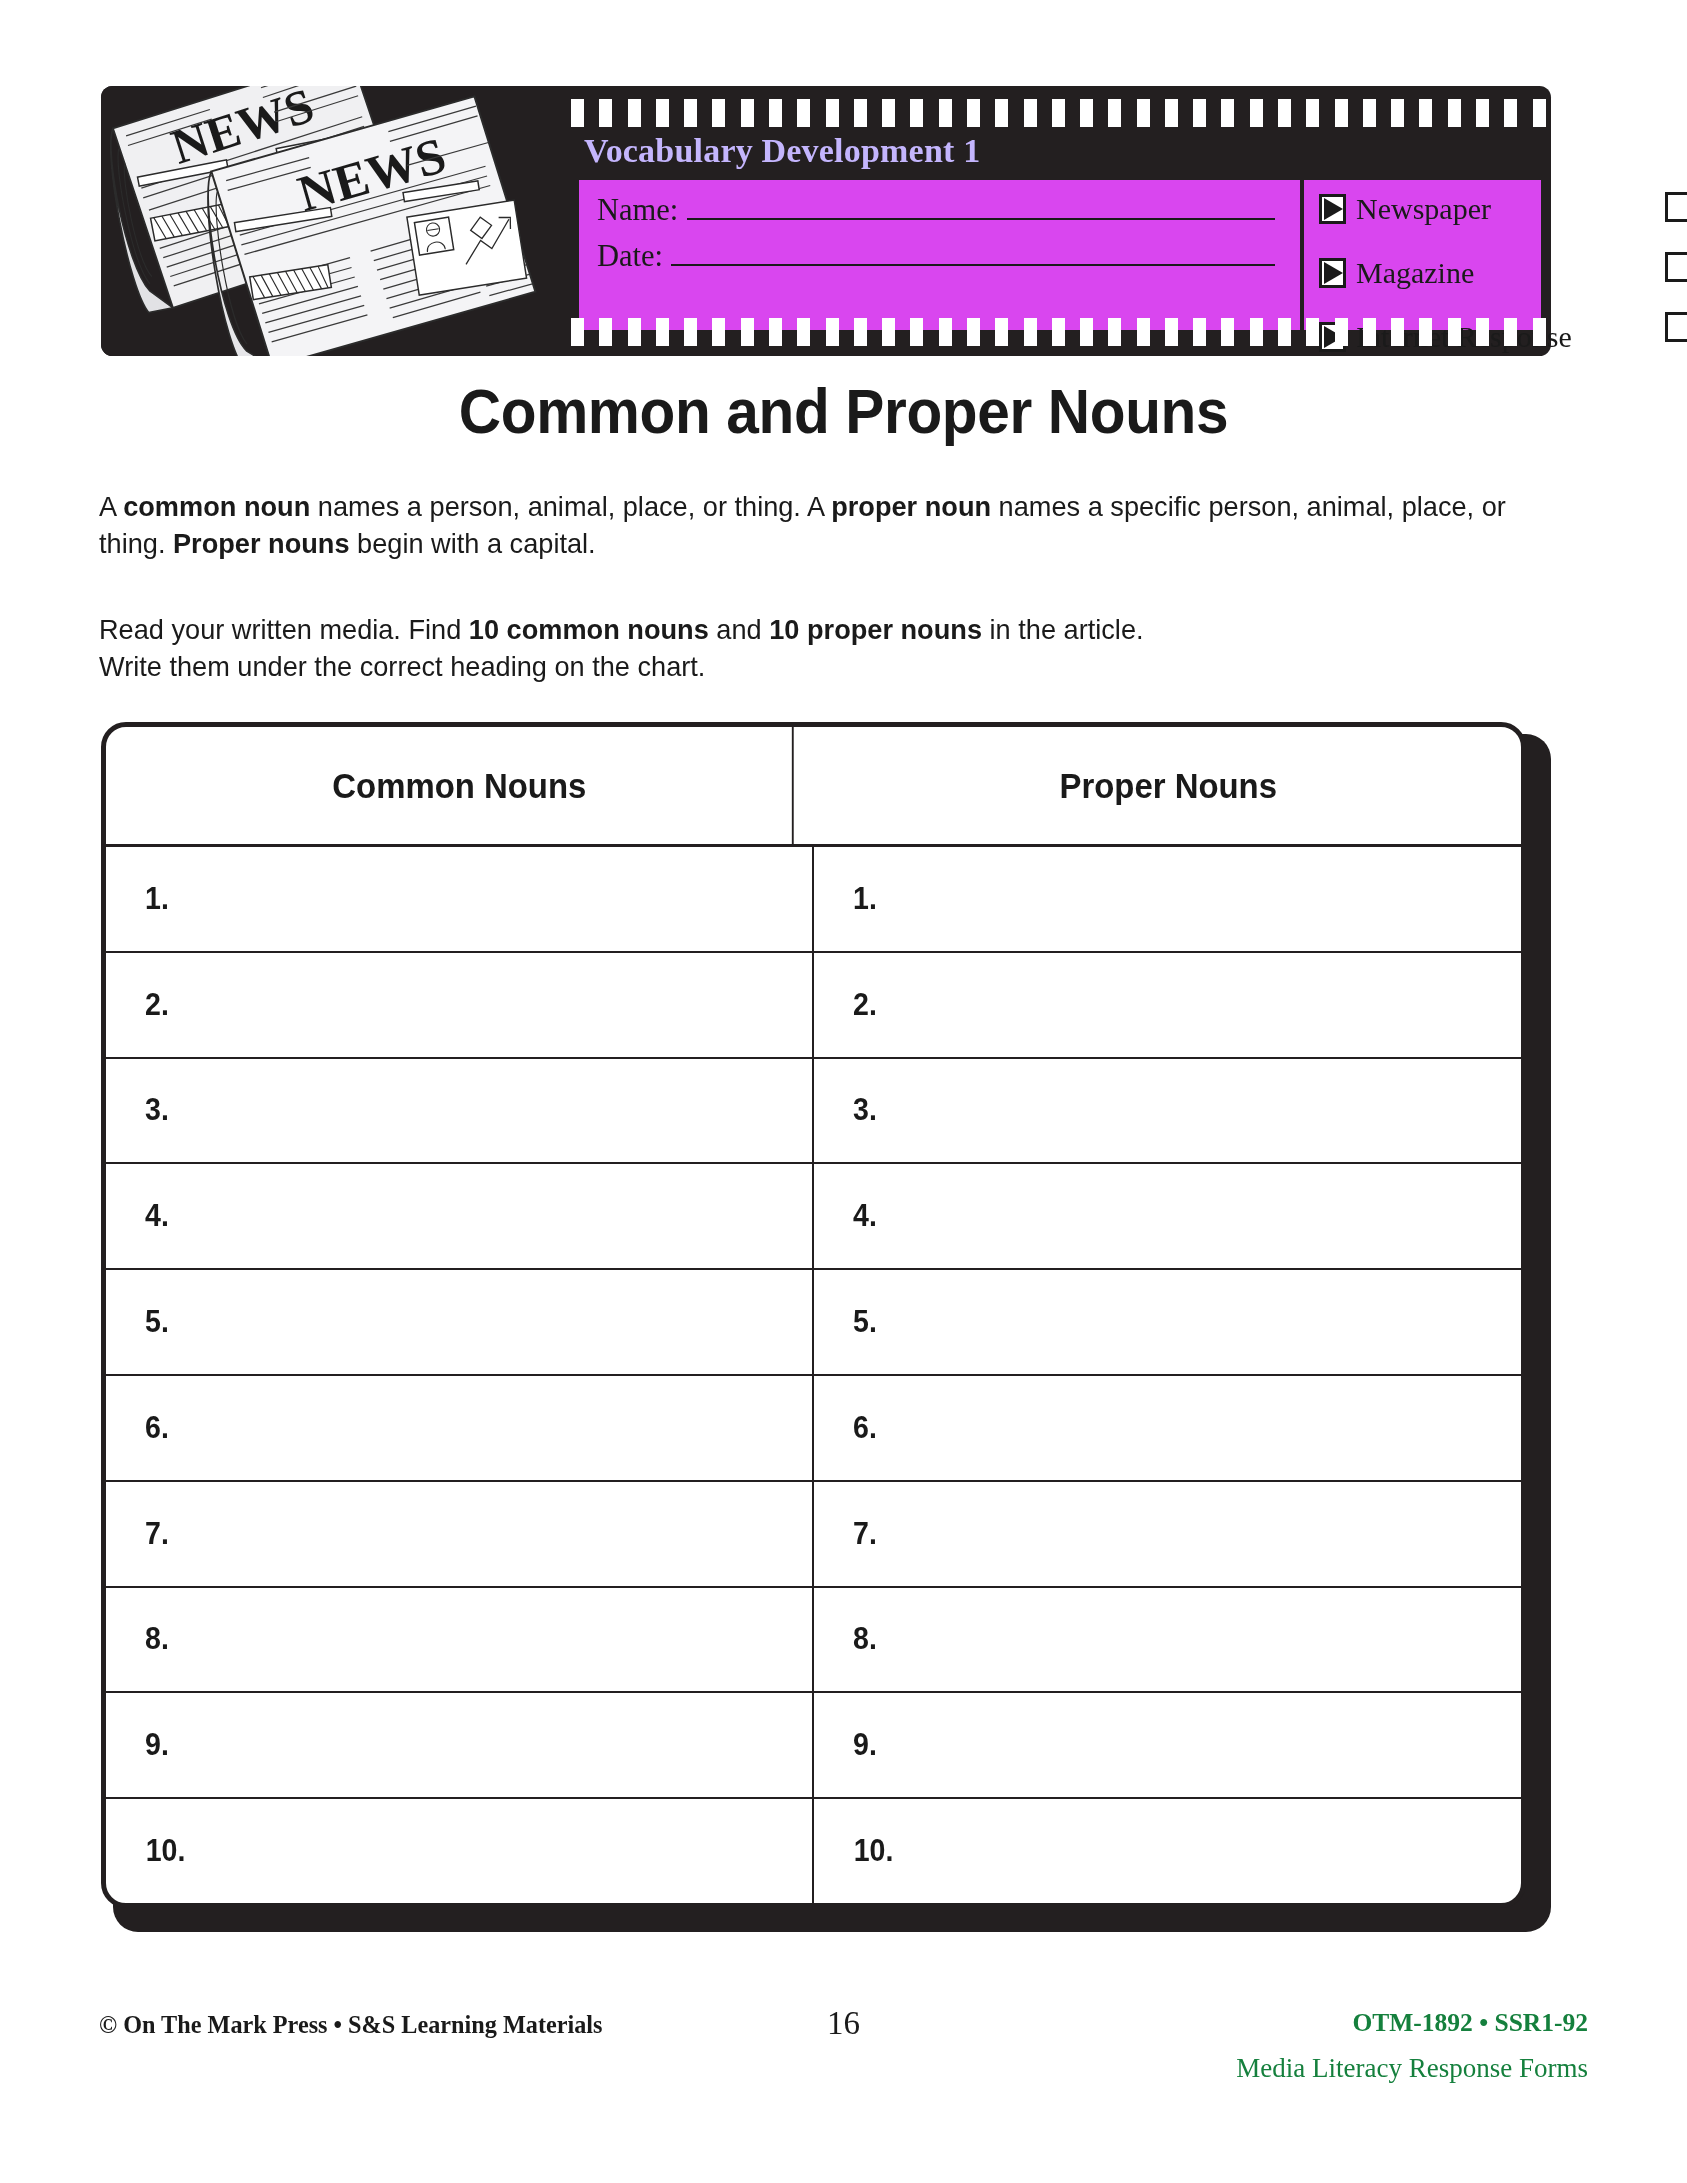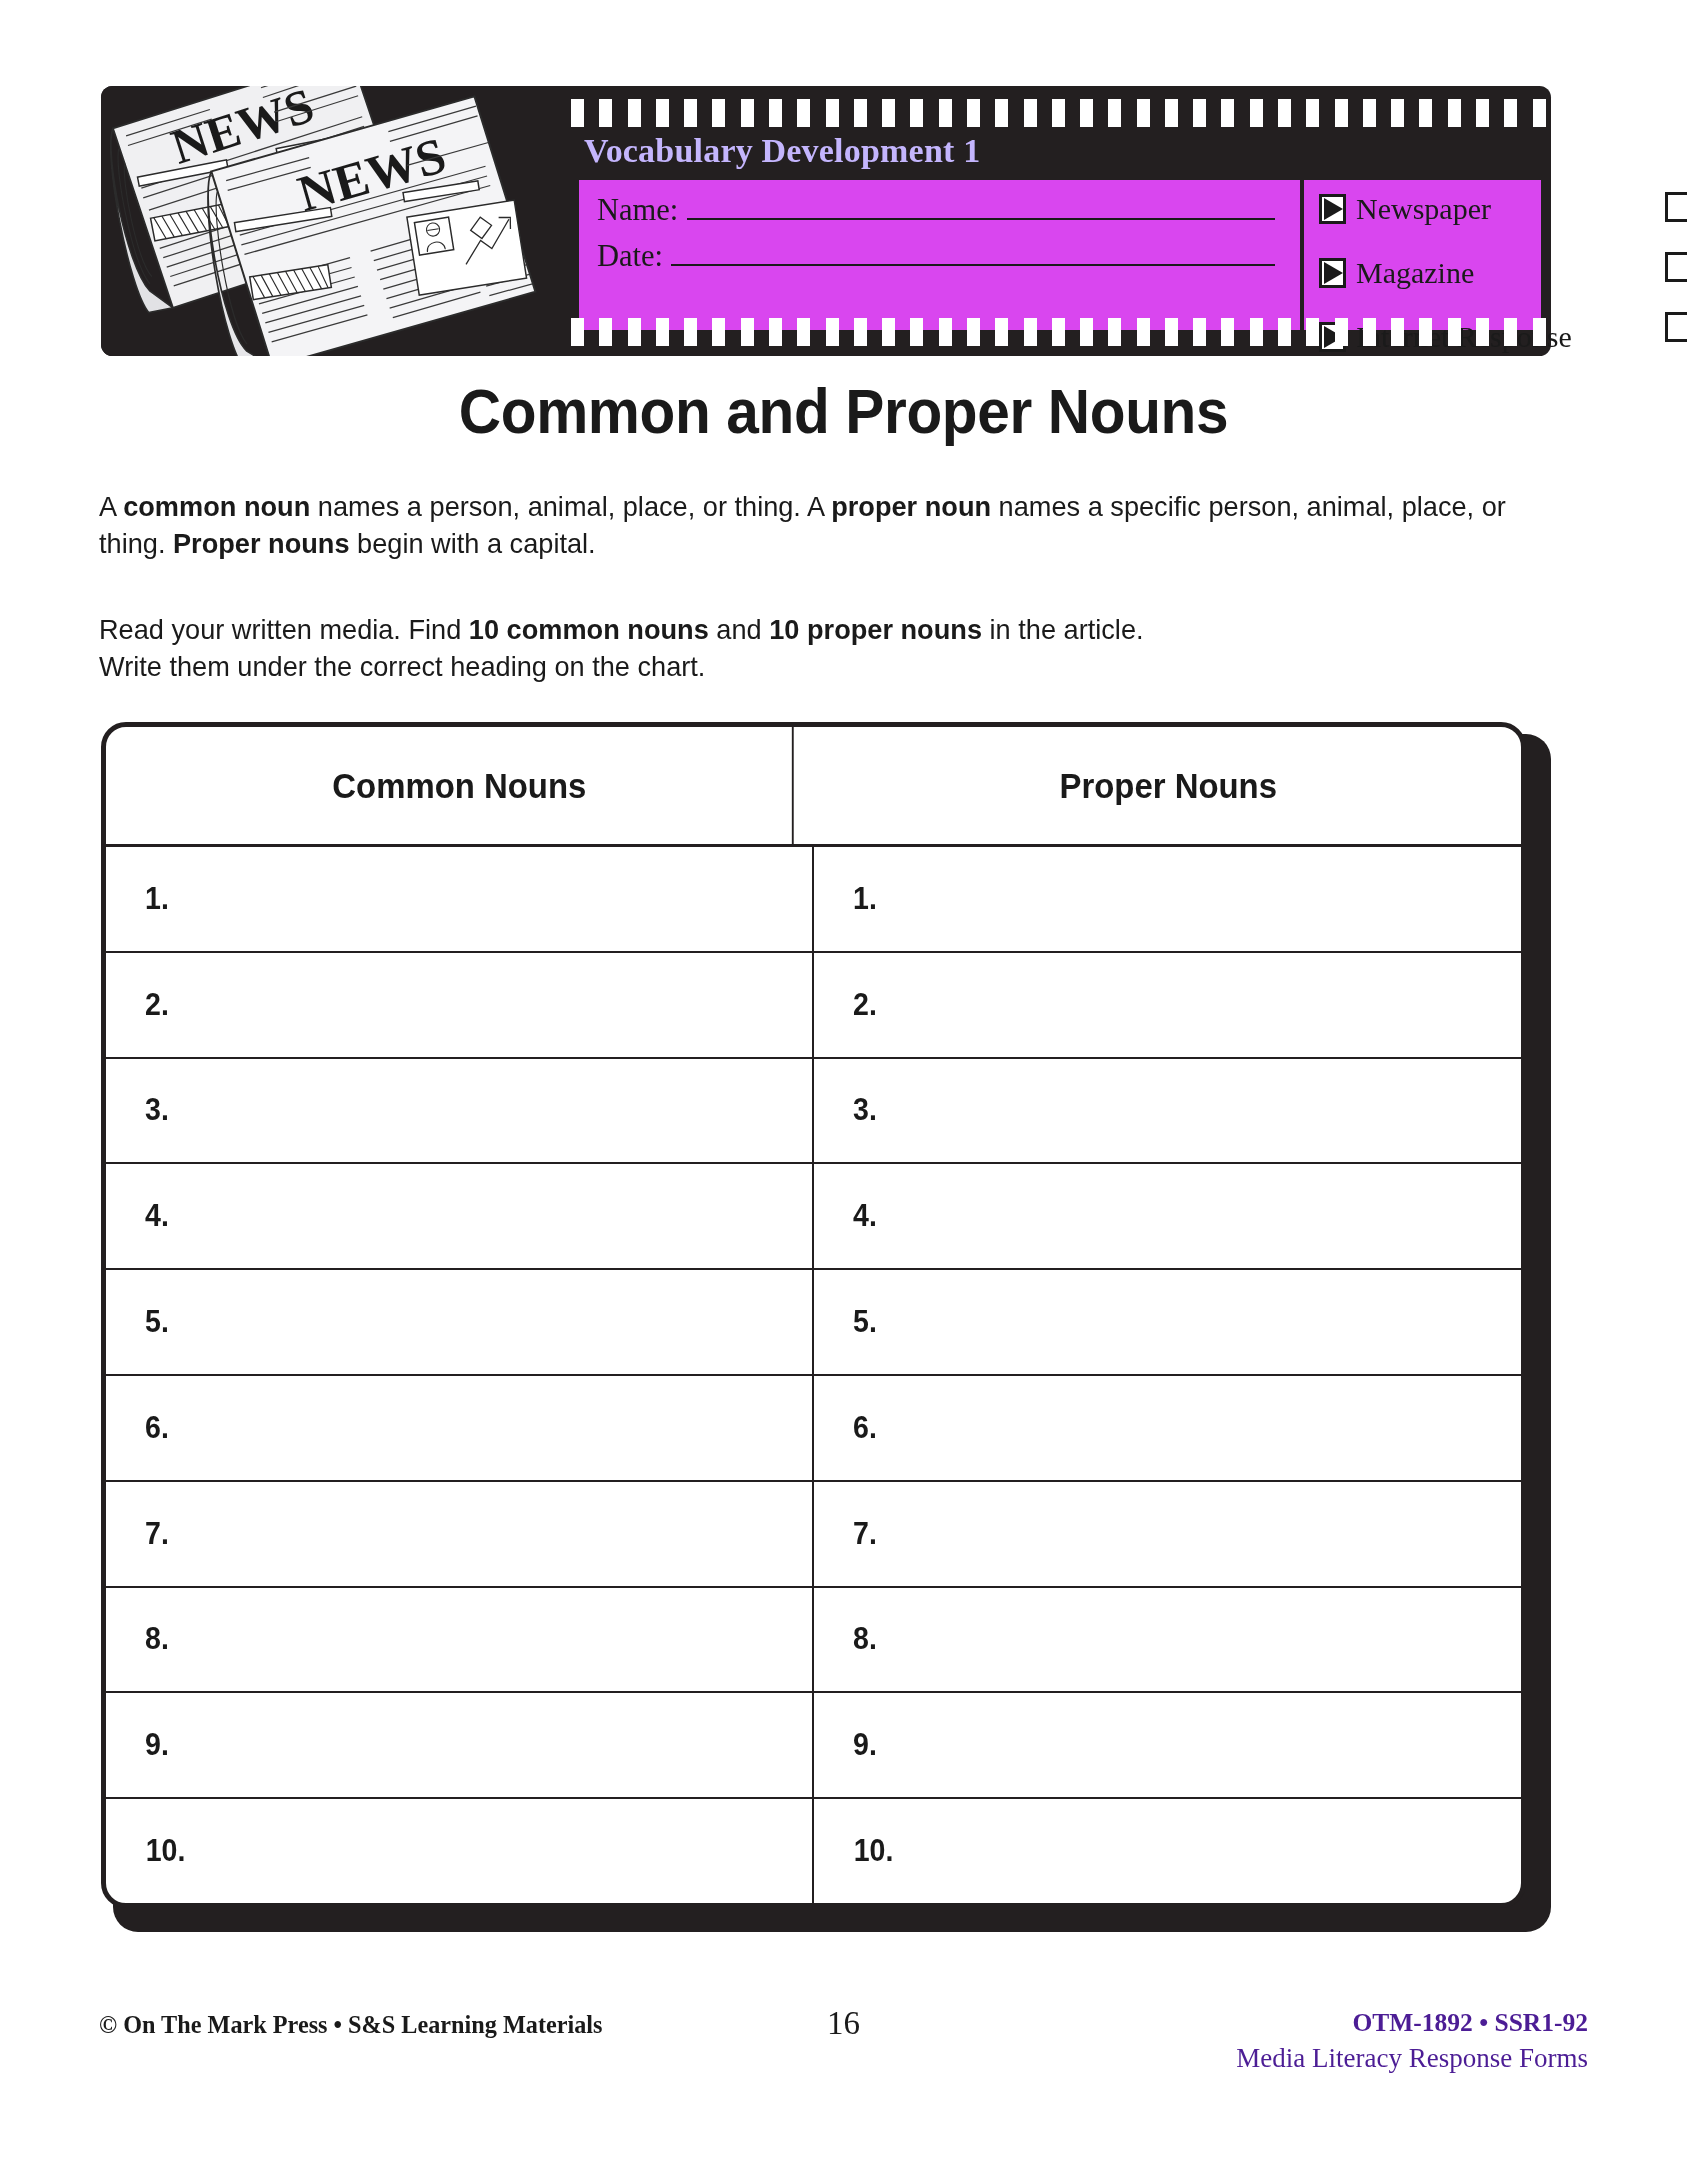--- a/index.html
+++ b/index.html
@@ -296,31 +296,31 @@
     top: -5px;
     text-align: center;
     font-size: 33px;
     color: #1a1a1a;
   }
   .footer-right {
     position: absolute;
     right: 0;
     top: -1.6px;
     text-align: right;
-    color: #4c1d95;
+    color: #15803d;
   }
   .footer-code {
     font-weight: bold;
     font-size: 25.5px;
     white-space: nowrap;
   }
   .footer-sub {
     font-size: 27px;
     white-space: nowrap;
-    margin-top: 5px;
+    margin-top: 15px;
   }
 </style>
 </head>
 <body>
 
 <div class="header-banner">
 
   <div class="news-art">
     <svg width="465" height="270" viewBox="0 0 565 328" xmlns="http://www.w3.org/2000/svg">
       <defs>

